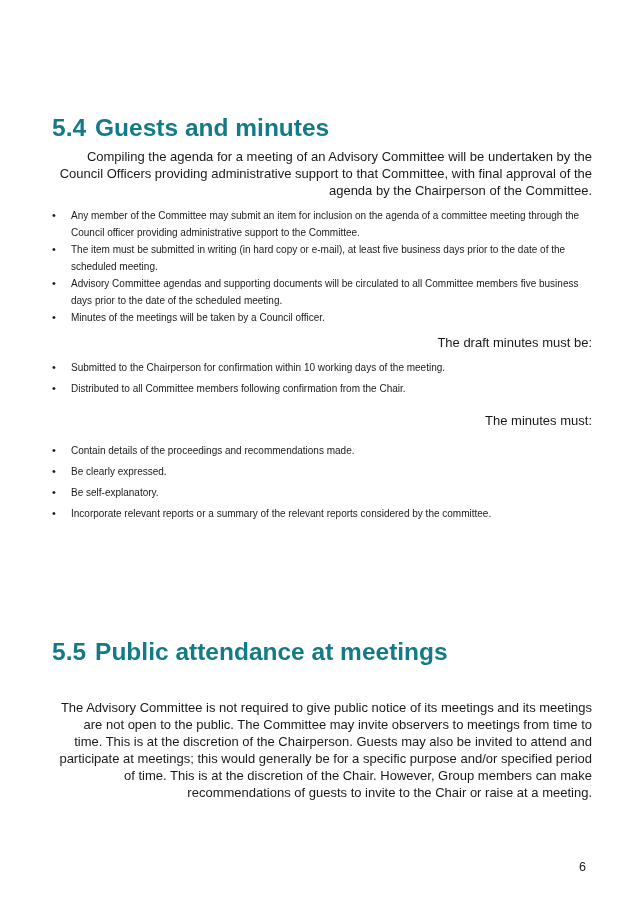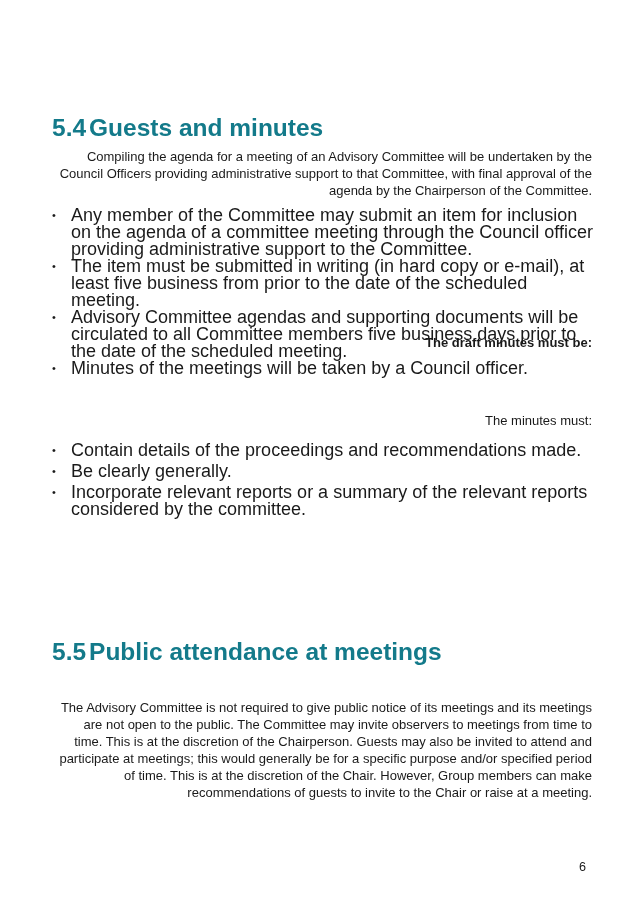--- a/index.html
+++ b/index.html
@@ -1,54 +1,59 @@
 <!DOCTYPE html>
 <html><head>
 <meta charset="utf-8">
 <style>
   html, body { margin: 0; padding: 0; background: #ffffff; }
   body { width: 638px; height: 912px; position: relative; overflow: hidden;
          font-family: "Liberation Sans", sans-serif; color: #1a1a1a; }
   .page { position: absolute; left: 0; top: 0; width: 638px; height: 912px; }
   h2 { position: absolute; left: 52px; margin: 0; font-family: "Liberation Sans", sans-serif;
        font-weight: bold; font-size: 24.5px; color: #137a8a; letter-spacing: 0px; white-space: nowrap; }
-  h2 .num { margin-right: 3px; }
+  h2 .num { margin-right: 9px; }
   .p { position: absolute; left: 52px; width: 540px; margin: 0; font-size: 13px; line-height: 17px; text-align: right; }
-  ul { position: absolute; left: 52px; width: 545px; margin: 0; padding: 0; list-style: none; font-size: 18px; }
+  ul { position: absolute; left: 52px; width: 545px; margin: 0; padding: 0; list-style: none; font-size: 10px; }
   ul li { position: relative; padding-left: 19px; line-height: 17px; }
   ul li::before { content: "\2022"; position: absolute; left: 0; top: 0; font-size: 11px; }
   ul.tight li { margin-bottom: 0; }
   ul.spaced li { margin-bottom: 4px; }
   ul.spaced li.last-wrap { line-height: 21px; }
   .pgnum { position: absolute; left: 579px; top: 860px; font-size: 12.6px; }
 </style>
 </head>
 <body>
 
 <div class="page">
 
   <h2 style="top:114px;"><span class="num">5.4</span><span>Guests and minutes</span></h2>
 
   <p class="p" style="top:148px;">Compiling the agenda for a meeting of an Advisory Committee will be undertaken by the Council Officers providing administrative support to that Committee, with final approval of the agenda by the Chairperson of the Committee.</p>
 
   <ul class="tight" style="top:207px;">
     <li>Any member of the Committee may submit an item for inclusion on the agenda of a committee meeting through the Council officer providing administrative support to the Committee.</li>
-    <li>The item must be submitted in writing (in hard copy or e-mail), at least five business from prior to the date of the scheduled meeting.</li>
+    <li>The item must be submitted in writing (in hard copy or e-mail), at least five business days prior to the date of the scheduled meeting.</li>
     <li>Advisory Committee agendas and supporting documents will be circulated to all Committee members five business days prior to the date of the scheduled meeting.</li>
     <li>Minutes of the meetings will be taken by a Council officer.</li>
   </ul>
 
-  <p class="p" style="top:334px;font-weight:bold;">The draft minutes must be:</p>
+  <p class="p" style="top:334px;">The draft minutes must be:</p>
 
+  <ul class="spaced" style="top:359px;">
+    <li>Submitted to the Chairperson for confirmation within 10 working days of the meeting.</li>
+    <li>Distributed to all Committee members following confirmation from the Chair.</li>
+  </ul>
 
   <p class="p" style="top:412px;">The minutes must:</p>
 
   <ul class="spaced" style="top:442px;">
     <li>Contain details of the proceedings and recommendations made.</li>
-    <li>Be clearly generally.</li>
+    <li>Be clearly expressed.</li>
+    <li>Be self-explanatory.</li>
     <li>Incorporate relevant reports or a summary of the relevant reports considered by the committee.</li>
   </ul>
 
 
   <h2 style="top:638px;"><span class="num">5.5</span><span>Public attendance at meetings</span></h2>
 
   <p class="p" style="top:699px;">The Advisory Committee is not required to give public notice of its meetings and its meetings are not open to the public. The Committee may invite observers to meetings from time to time. This is at the discretion of the Chairperson. Guests may also be invited to attend and participate at meetings; this would generally be for a specific purpose and/or specified period of time. This is at the discretion of the Chair. However, Group members can make recommendations of guests to invite to the Chair or raise at a meeting.</p>
 
   <div class="pgnum">6</div>
 </div>

